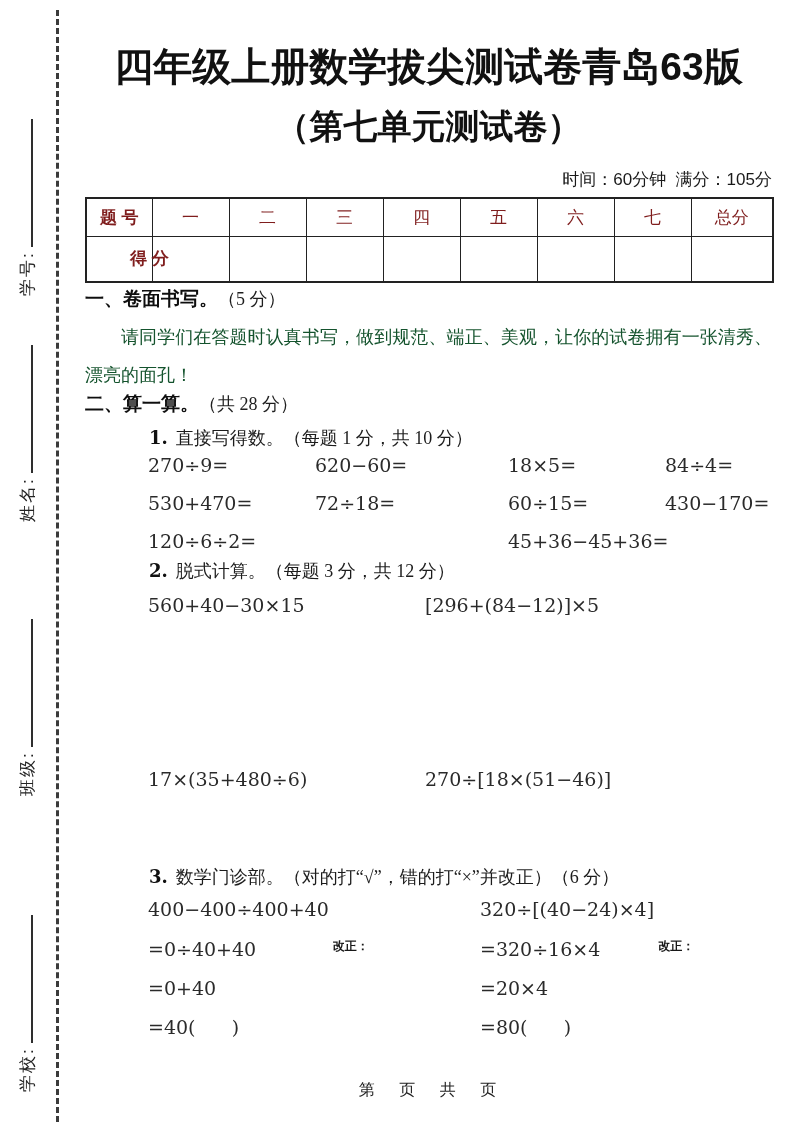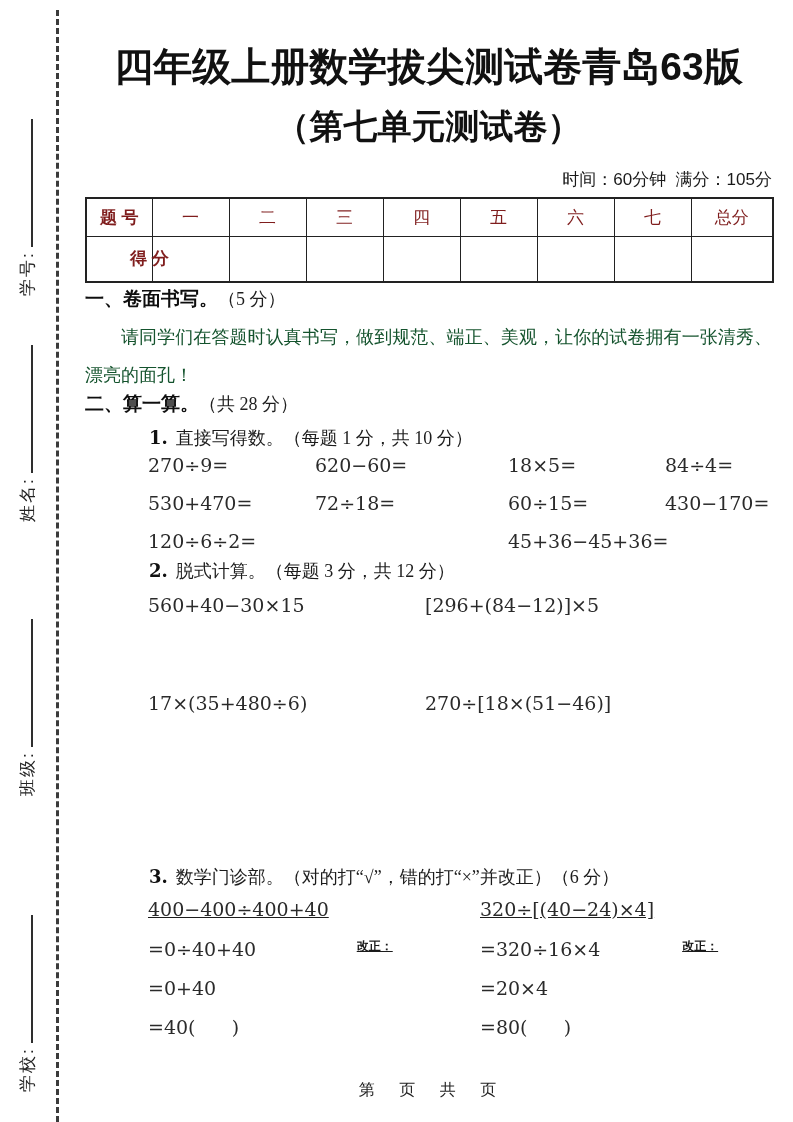--- a/index.html
+++ b/index.html
@@ -109,21 +109,21 @@
   .expr-row {
     position:absolute; left:148px; width:625px;
     display:grid; grid-template-columns:277px 1fr;
   }
 
   
   .clinic {
     position:absolute; left:148px; top:898px; width:625px;
     display:grid; grid-template-columns:332px 1fr;
   }
-  .clinic-expr-line { height:40px; display:flex; gap:28px; align-items:flex-start;text-decoration:underline; }
+  .clinic-expr-line { height:40px; display:flex; gap:4px; align-items:flex-start; }
   .clinic-fix {
     font-family:"Liberation Sans", sans-serif;
     font-size:12px; font-weight:600; color:#181818; white-space:nowrap;margin-top:40px;
   }
   .clinic-step { height:39px; }
 
   
   .footer {
     position:absolute; top:1080px; left:85px; width:687px;
     text-align:center;
@@ -221,21 +221,21 @@
     <span class="math"></span>
   </div>
 
   <div class="abs item-head" style="top:559px">
     <span class="num">2.</span><span class="pts">脱式计算。</span><span class="pts">（每题 3 分，共 12 分）</span>
   </div>
   <div class="expr-row" style="top:594px">
     <span class="math">560+40−30×15</span>
     <span class="math">[296+(84−12)]×5</span>
   </div>
-  <div class="expr-row" style="top:692px">
+  <div class="expr-row" style="top:768px">
     <span class="math">17×(35+480÷6)</span>
     <span class="math">270÷[18×(51−46)]</span>
   </div>
 
   <div class="abs item-head" style="top:865px">
     <span class="num">3.</span><span class="pts">数学门诊部。</span><span class="pts">（对的打“√”，错的打“×”并改正）（6 分）</span>
   </div>
   <div class="clinic">
     <div class="clinic-col">
       <div class="clinic-expr-line">

